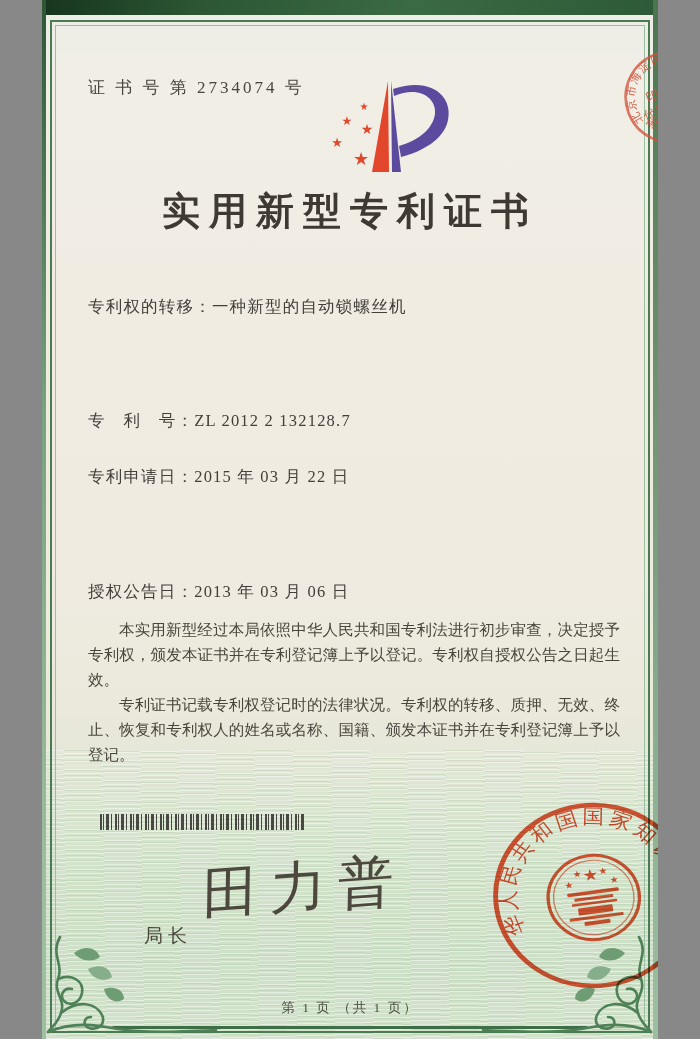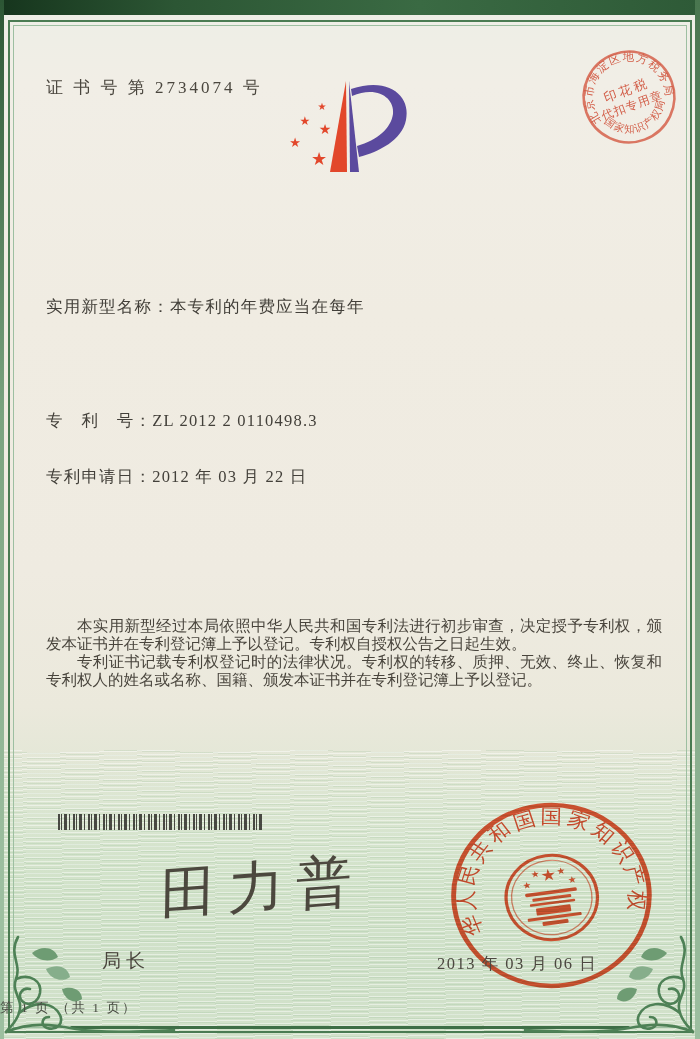--- a/index.html
+++ b/index.html
@@ -1,17 +1,17 @@
 <!DOCTYPE html>
 <html><head>
 <meta charset="utf-8">
 <style>
   html,body{margin:0;padding:0;background:#888;}
   .page{
-    position:relative;width:700px;height:1039px;overflow:hidden;margin:0 auto;
+    position:relative;width:616px;height:1039px;overflow:hidden;margin:0 auto;
     background:linear-gradient(180deg,#edeee6 0%,#f1eee6 8%,#f0ece2 30%,#efebe1 55%,#ebe9dc 68%,#e0e6d4 76%,#d6e3cd 84%,#d2e1c9 93%,#d5e3cc 100%);
     font-family:"Liberation Serif","DejaVu Serif",serif;color:#44403a;
   }
   .top-edge{position:absolute;top:0;left:0;right:0;height:15px;z-index:3;
     background:linear-gradient(90deg,#16351d,#2c5634 25%,#3a6a43 60%,#2e5a37);}
   .left-edge{position:absolute;left:0;top:0;bottom:0;width:4px;z-index:3;
     background:linear-gradient(180deg,#2c5634,#7aa37f 40%,#9dbfa0 85%);}
   .right-edge{position:absolute;right:0;top:0;bottom:0;width:5px;z-index:3;
     background:linear-gradient(180deg,#49764f,#88ae8d 70%,#9dbfa0);}
   .frame-outer{position:absolute;top:20px;left:8px;right:8px;bottom:6px;border:2.5px solid #4a7b52;z-index:2;}
@@ -23,29 +23,29 @@
       linear-gradient(180deg, rgba(214,229,206,0) 0%, rgba(214,229,206,.55) 25%, rgba(209,226,201,.92) 48%, #cfe0c8 75%, #d3e2cb 100%);}
   .cert-no{position:absolute;left:46px;top:76px;font-size:17px;letter-spacing:3px;color:#4a463e;z-index:4;}
   .logo{position:absolute;left:278px;top:76px;width:162px;height:108px;z-index:4;}
   .tax-stamp{position:absolute;left:560px;top:28px;width:138px;height:138px;z-index:4;opacity:.9;transform:rotate(-6deg);}
   .title{position:absolute;left:0;right:0;top:186px;margin:0;text-align:center;font-size:38px;font-weight:700;letter-spacing:9px;color:#3e3a33;z-index:4;}
   .field{position:absolute;left:46px;font-size:16.5px;letter-spacing:1.2px;color:#43403a;z-index:4;white-space:nowrap;}
   #f-name{top:296px}#f-inventor{top:355px}#f-patno{top:410px}#f-filing{top:466px}#f-patentee{top:523px}#f-grant{top:581px}
   .redaction{display:inline-block;width:305px;height:24px;vertical-align:-6px;border-radius:2px;filter:blur(2.5px);
     background:linear-gradient(90deg,rgba(205,202,195,.55),rgba(255,255,255,.95) 22%,rgba(214,211,203,.6) 42%,rgba(255,255,255,.95) 60%,rgba(200,197,190,.6) 78%,rgba(236,233,226,.9));}
   .body-text{position:absolute;left:46px;right:38px;top:617px;z-index:4;}
-  .body-text p{margin:0;text-indent:2em;font-size:15.5px;line-height:18px;text-align:justify;color:#49453d;}
+  .body-text p{margin:0;text-indent:2em;font-size:15.5px;line-height:25px;text-align:justify;color:#49453d;}
   .barcode{position:absolute;left:58px;top:814px;width:206px;height:16px;z-index:4;opacity:.85;
     background:repeating-linear-gradient(90deg,#2e2d29 0 2px,transparent 2px 3px,#2e2d29 3px 4px,transparent 4px 6px,#2e2d29 6px 9px,transparent 9px 11px,#2e2d29 11px 12px,transparent 12px 15px);}
-  .sig-label{position:absolute;left:102px;top:948px;font-size:19px;letter-spacing:5px;color:#49443c;z-index:4;}
+  .sig-label{position:absolute;left:102px;top:923px;font-size:19px;letter-spacing:5px;color:#49443c;z-index:4;}
   .sig-name{position:absolute;left:160px;top:850px;font-size:56px;color:#3a332b;z-index:5;
     transform:rotate(-4deg) skewX(-5deg);letter-spacing:12px;opacity:.88;font-weight:400;}
   .seal{position:absolute;left:446px;top:798px;width:212px;height:196px;z-index:4;mix-blend-mode:multiply;opacity:.95;}
   .seal-date{position:absolute;left:437px;top:953px;font-size:16.5px;letter-spacing:1.5px;color:#4c4840;z-index:6;}
-  .footer{position:absolute;left:0;right:0;top:999px;font-size:13.5px;letter-spacing:2px;color:#4b4f45;z-index:4;}
+  .footer{position:absolute;left:0;right:0;top:999px;text-align:center;font-size:13.5px;letter-spacing:2px;color:#4b4f45;z-index:4;}
   .ornament-left{position:absolute;left:2px;top:933px;width:175px;height:103px;z-index:3;}
   .ornament-right{position:absolute;right:3px;top:933px;width:175px;height:103px;z-index:3;transform:scaleX(-1);}
   .bottom-rule{position:absolute;left:70px;right:70px;top:1026px;height:3px;background:#3e6e46;z-index:3;border-radius:2px;}
   svg text{font-family:"Liberation Serif","DejaVu Serif",serif;}
 </style>
 </head>
 <body>
 
 <div class="page">
   <div class="green-zone"></div>
@@ -79,24 +79,26 @@
         <textPath href="#ts-top" startOffset="50%" text-anchor="middle">北京市海淀区地方税务局</textPath>
       </text>
       <text x="70" y="67" font-size="13" fill="#cf4e37" text-anchor="middle" style="letter-spacing:3px">印花税</text>
       <text x="70" y="83" font-size="12" fill="#cf4e37" text-anchor="middle" style="letter-spacing:1px">代扣专用章</text>
       <text font-size="10.5" fill="#cf4e37" style="letter-spacing:1px">
         <textPath href="#ts-bot" startOffset="50%" text-anchor="middle">国家知识产权局</textPath>
       </text>
     </g>
   </svg>
 
+  <h1 class="title">实用新型专利证书</h1>
 
-  <div class="field" id="f-name">实用新型名称：本专利的年费应当在每年</div>
-  <div class="field" id="f-patno">专　利　号：ZL 2012 2 0110498.3</div>
-  <div class="field" id="f-filing">专利申请日：2012 年 03 月 22 日</div>
+  <div class="field" id="f-name">专利权的转移：一种新型的自动锁螺丝机</div>
+  <div class="field" id="f-patno">专　利　号：ZL 2012 2 132128.7</div>
+  <div class="field" id="f-filing">专利申请日：2015 年 03 月 22 日</div>
+  <div class="field" id="f-grant">授权公告日：2013 年 03 月 06 日</div>
 
   <div class="body-text">
     <p>本实用新型经过本局依照中华人民共和国专利法进行初步审查，决定授予专利权，颁发本证书并在专利登记簿上予以登记。专利权自授权公告之日起生效。</p>
     <p>专利证书记载专利权登记时的法律状况。专利权的转移、质押、无效、终止、恢复和专利权人的姓名或名称、国籍、颁发本证书并在专利登记簿上予以登记。</p>
   </div>
 
   <div class="barcode"></div>
 
   <div class="sig-label">局长</div>
   <div class="sig-name">田力普</div>
@@ -123,21 +125,20 @@
           <rect x="79" y="98" width="36" height="3" rx="1"></rect>
           <rect x="76" y="103" width="42" height="2.5" rx="1"></rect>
           <rect x="81" y="108" width="32" height="7" rx="1"></rect>
           <rect x="72" y="117" width="50" height="3" rx="1"></rect>
           <rect x="85" y="122" width="24" height="4" rx="1"></rect>
         </g>
       </g>
     </g>
   </svg>
 
-  <div class="seal-date">2013 年 03 月 06 日</div>
 
   <div class="bottom-rule"></div>
 
   <svg class="ornament-left" viewBox="0 0 175 103" aria-hidden="true">
     <g stroke="#4e8156" fill="none" stroke-width="2.6" stroke-linecap="round">
       <path d="M16,4 C6,22 20,30 14,46 C9,60 22,66 17,80 C14,90 6,96 4,99"></path>
       <path d="M14,46 C28,40 40,48 38,60 C36,70 26,74 20,68 C15,62 20,54 28,56"></path>
       <path d="M17,80 C34,66 52,70 58,82 C62,91 54,98 45,95 C38,92 40,84 47,84"></path>
       <path d="M4,99 C30,88 52,92 74,96 C100,100 130,99 172,97"></path>
     </g>

